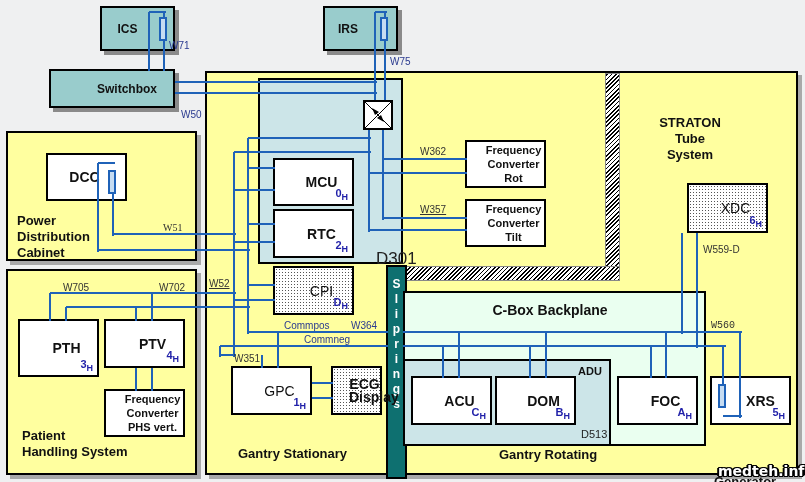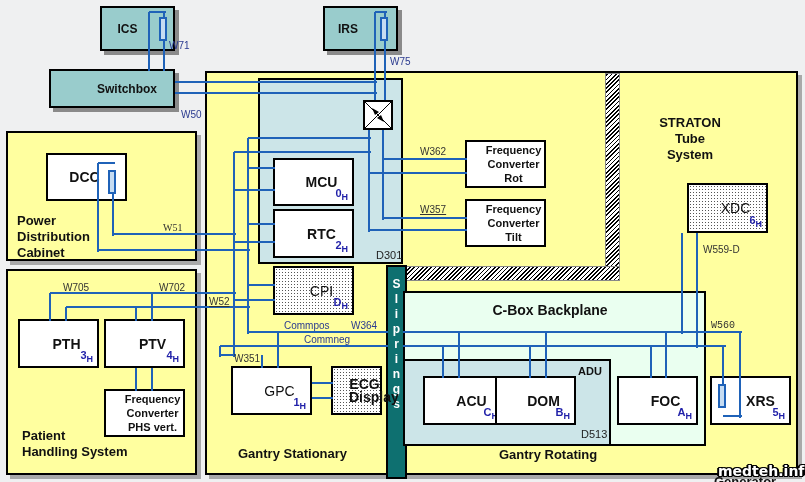--- a/index.html
+++ b/index.html
@@ -45,21 +45,21 @@
 <div class="abs zone" style="left:205px;top:71px;width:593px;height:404px;"></div>
 
 <div class="hatch" style="left:605px;top:73px;width:13px;height:206px;"></div>
 <div class="hatch" style="left:401px;top:266px;width:217px;height:13px;"></div>
 
 <div class="lbl" style="left:640px;top:115px;width:100px;white-space:pre;font-size:13px;">STRATON
 Tube
 System</div>
 
 <div class="abs lightblue" style="left:258px;top:78px;width:145px;height:186px;"></div>
-<div class="wl" style="left:376px;top:249px;color:#222;font-size:11px;">D301</div>
+<div class="wl" style="left:376px;top:249px;color:#222;font-size:17px;">D301</div>
 
 <div class="slip" style="left:386px;top:265px;width:17px;height:210px;">
   <div class="sliptxt">S
 l
 i
 p
 r
 i
 n
 g
@@ -119,40 +119,40 @@
 <div class="abs box" style="left:231px;top:366px;width:81px;height:49px;">
   <div class="boxlbl" style="font-weight:normal;">GPC</div>
   <div class="sub"><span>1</span><small>H</small></div>
 </div>
 
 <div class="abs dotted" style="left:331px;top:366px;width:51px;height:49px;">
   <div class="boxlbl" style="white-space:pre;font-size:14px;line-height:13px;">ECG
 Display</div>
 </div>
 
-<div class="abs box" style="left:18px;top:319px;width:81px;height:49px;">
+<div class="abs box" style="left:18px;top:319px;width:81px;height:58px;">
   <div class="boxlbl">PTH</div>
   <div class="sub"><span>3</span><small>H</small></div>
 </div>
 <div class="abs box" style="left:104px;top:319px;width:81px;height:49px;">
   <div class="boxlbl">PTV</div>
   <div class="sub"><span>4</span><small>H</small></div>
 </div>
 <div class="abs box" style="left:104px;top:389px;width:81px;height:48px;">
   <div class="boxlbl" style="white-space:pre;font-size:11px;line-height:14px;">Frequency
 Converter
 PHS vert.</div>
 </div>
 
 <div class="abs dotted" style="left:650px;top:183px;width:81px;height:50px;margin-left:37px;">
   <div class="boxlbl" style="font-weight:normal;">XDC</div>
   <div class="sub"><span>6</span><small>H</small></div>
 </div>
 
-<div class="abs box" style="left:411px;top:376px;width:81px;height:49px;margin-left:12px;">
+<div class="abs box" style="left:411px;top:376px;width:81px;height:49px;">
   <div class="boxlbl">ACU</div>
   <div class="sub"><span>C</span><small>H</small></div>
 </div>
 <div class="abs box" style="left:495px;top:376px;width:81px;height:49px;">
   <div class="boxlbl">DOM</div>
   <div class="sub"><span>B</span><small>H</small></div>
 </div>
 <div class="abs box" style="left:617px;top:376px;width:81px;height:49px;">
   <div class="boxlbl">FOC</div>
   <div class="sub"><span>A</span><small>H</small></div>
@@ -238,21 +238,21 @@
     <polygon points="19,20 12,16 16,13" fill="#000"></polygon>
   </svg>
 </div>
 
 <div class="wl" style="left:169px;top:40px;">W71</div>
 <div class="wl" style="left:181px;top:70px;margin-top:39px;">W50</div>
 <div class="wl" style="left:390px;top:56px;">W75</div>
 <div class="wl" style="left:163px;top:222px;color:#333;font-family:Liberation Serif, serif;">W51</div>
 <div class="wl" style="left:420px;top:146px;color:#333;">W362</div>
 <div class="wl" style="left:420px;top:204px;color:#333;text-decoration:underline;">W357</div>
-<div class="wl" style="left:209px;top:296px;color:#333;text-decoration:underline;">W52</div>
+<div class="wl" style="left:209px;top:278px;color:#333;text-decoration:underline;">W52</div>
 <div class="wl" style="left:63px;top:282px;color:#333;">W705</div>
 <div class="wl" style="left:159px;top:282px;color:#333;">W702</div>
 <div class="wl" style="left:234px;top:353px;color:#333;">W351</div>
 <div class="wl" style="left:284px;top:320px;">Commpos</div>
 <div class="wl" style="left:351px;top:320px;">W364</div>
 <div class="wl" style="left:304px;top:334px;">Commneg</div>
 <div class="wl" style="left:703px;top:244px;color:#333;">W559-D</div>
 <div class="wl" style="left:711px;top:320px;color:#333;font-family:Liberation Mono, monospace;">W560</div>
 
 <div class="mark" style="left:718px;top:463px;">medteh.info</div>

